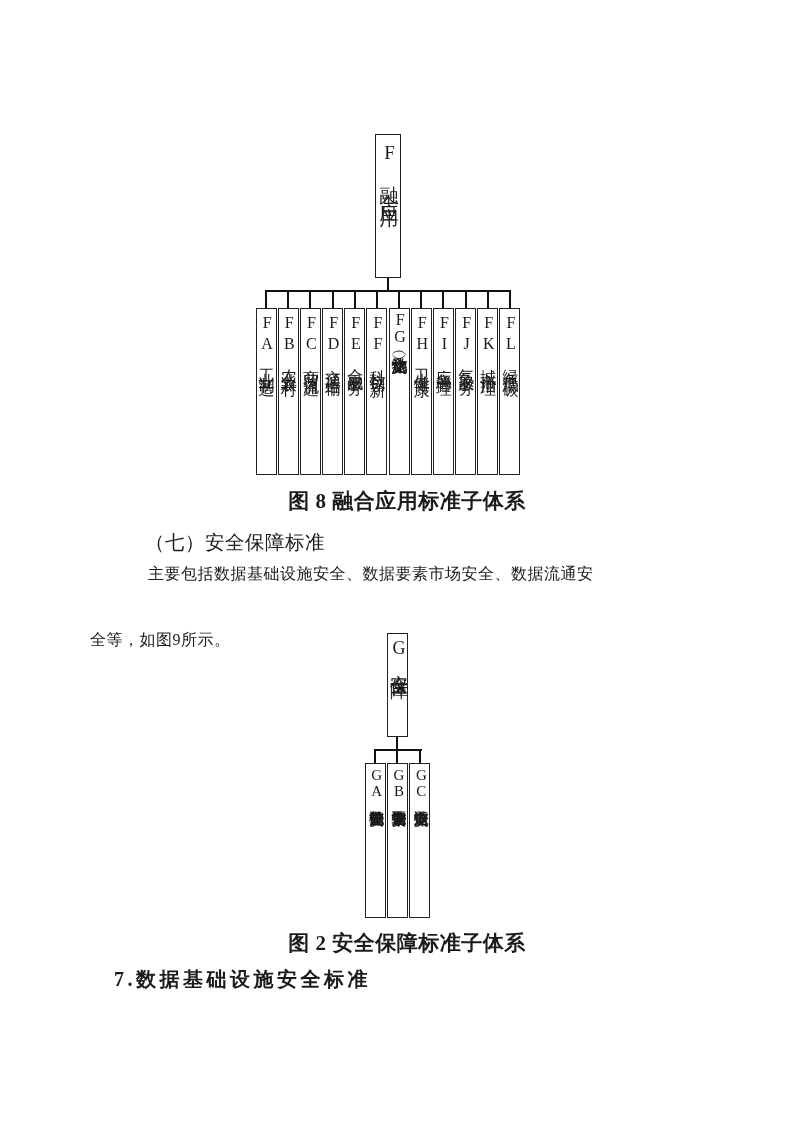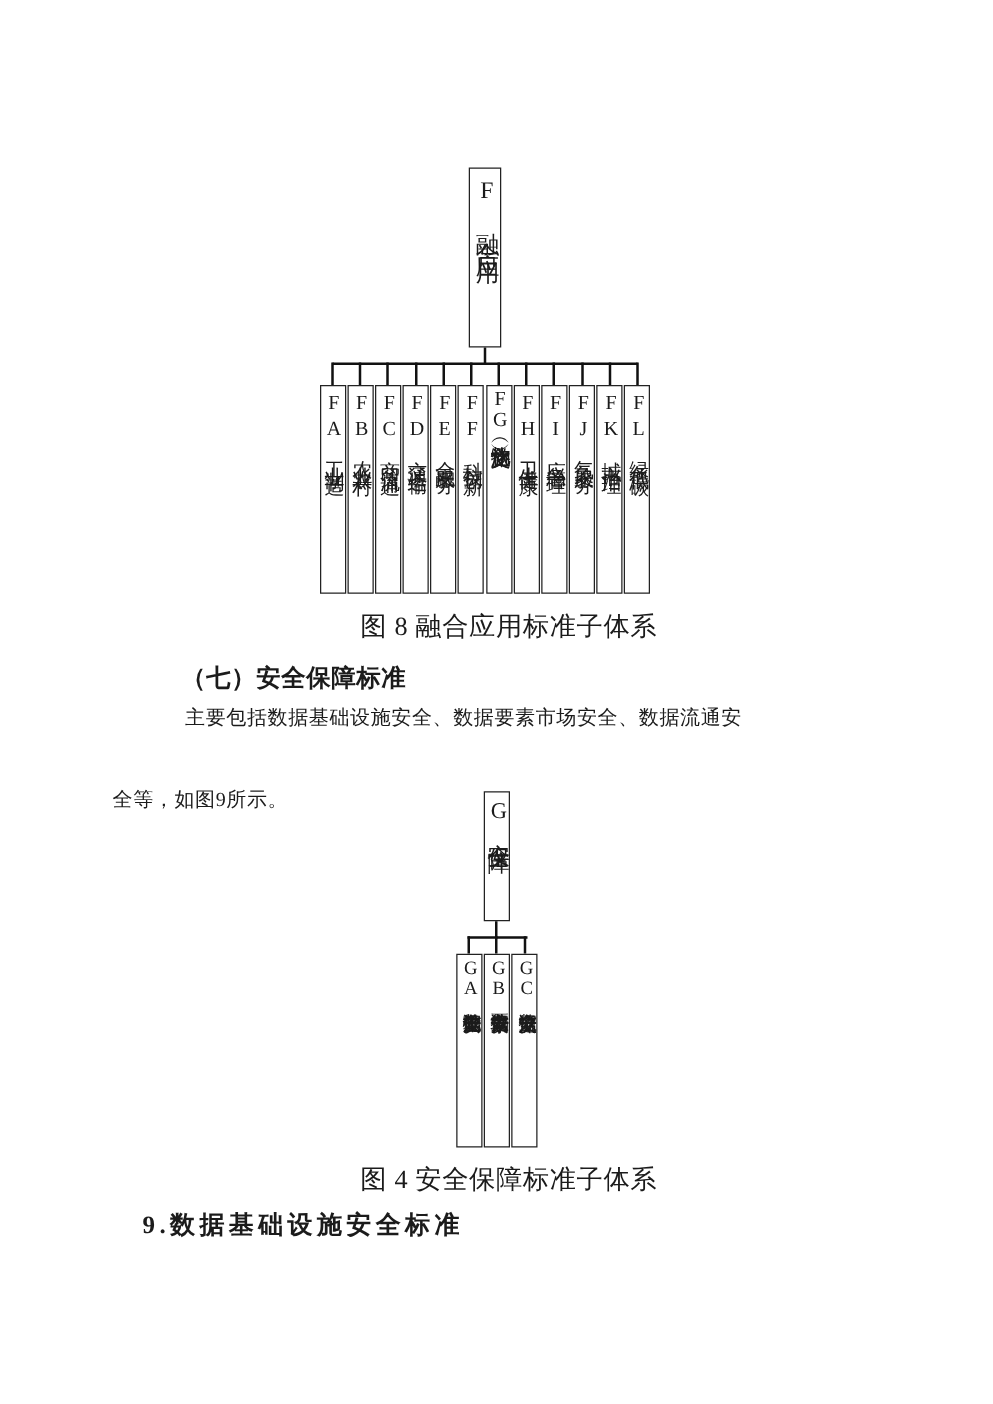--- a/index.html
+++ b/index.html
@@ -36,24 +36,24 @@
     font-size:18px; letter-spacing:2px; padding-top:4px; line-height:17px; }
   .fig9 .stem { left:32px; top:104px; width:2px; height:14px; background:#111; }
   .fig9 .hbar { left:10px; top:116px; width:48px; height:2px; background:#111; }
   .fig9 .row { left:0; top:116px; width:67px; display:flex; }
   .fig9 .drop { width:2px; height:14px; background:#111; }
   .fig9 .child { width:21px; height:155px; font-size:15px; letter-spacing:0;
     padding-top:3px; line-height:16px; }
 
   
   .caption { left:0; right:0; text-align:center; font-size:21px;
-    letter-spacing:0.5px; margin-left:20px; }
+    letter-spacing:0.5px; margin-left:20px;font-weight:bold; }
   .cap8 { top:487px; }
   .cap9 { top:929px; }
-  .heading7 { left:145px; top:529px; font-size:19.5px; font-weight:bold;
+  .heading7 { left:145px; top:529px; font-size:19.5px; font-weight:normal;
     letter-spacing:0.5px; }
   .para-line { font-size:16px; letter-spacing:0.5px; }
   .para1 { left:148px; top:564px; }
   .para2 { left:90px;  top:603px;margin-top:27px; }
   .sub1 { left:114px; top:966px; font-size:20px; font-weight:bold;
     letter-spacing:3.5px; }
 </style>
 </head>
 <body>
 
@@ -132,15 +132,15 @@
         <div class="drop"></div>
         <div class="vbox child">GB数据要素市场安全</div>
       </div>
     <div class="branch">
         <div class="drop"></div>
         <div class="vbox child">GC数据流通安全</div>
       </div>
   </div>
 </div>
 
-<div class="abs caption cap9">图 4 安全保障标准子体系</div>
+<div class="abs caption cap9">图 2 安全保障标准子体系</div>
 
-<div class="abs sub1">9.数据基础设施安全标准</div>
+<div class="abs sub1">7.数据基础设施安全标准</div>
 
 </body></html>

